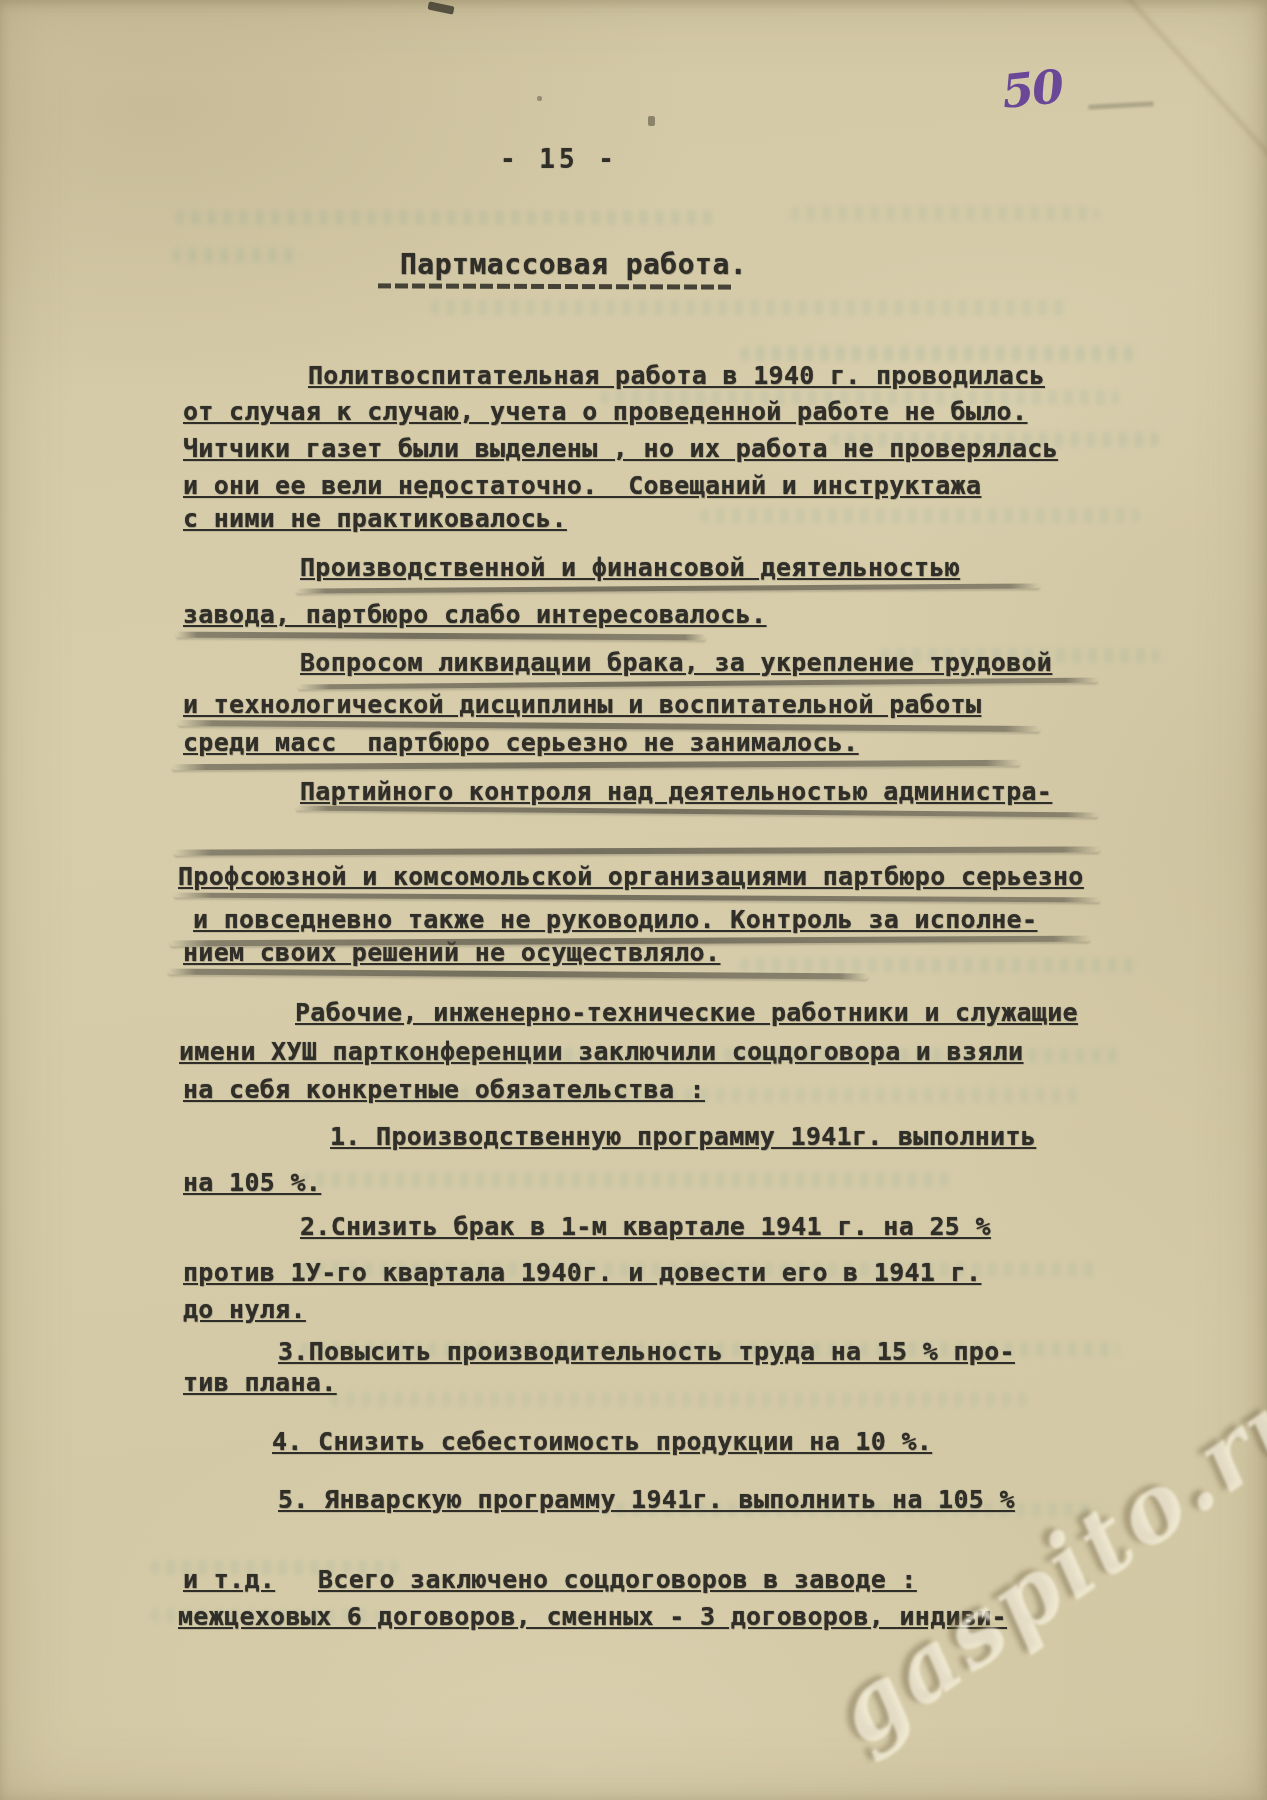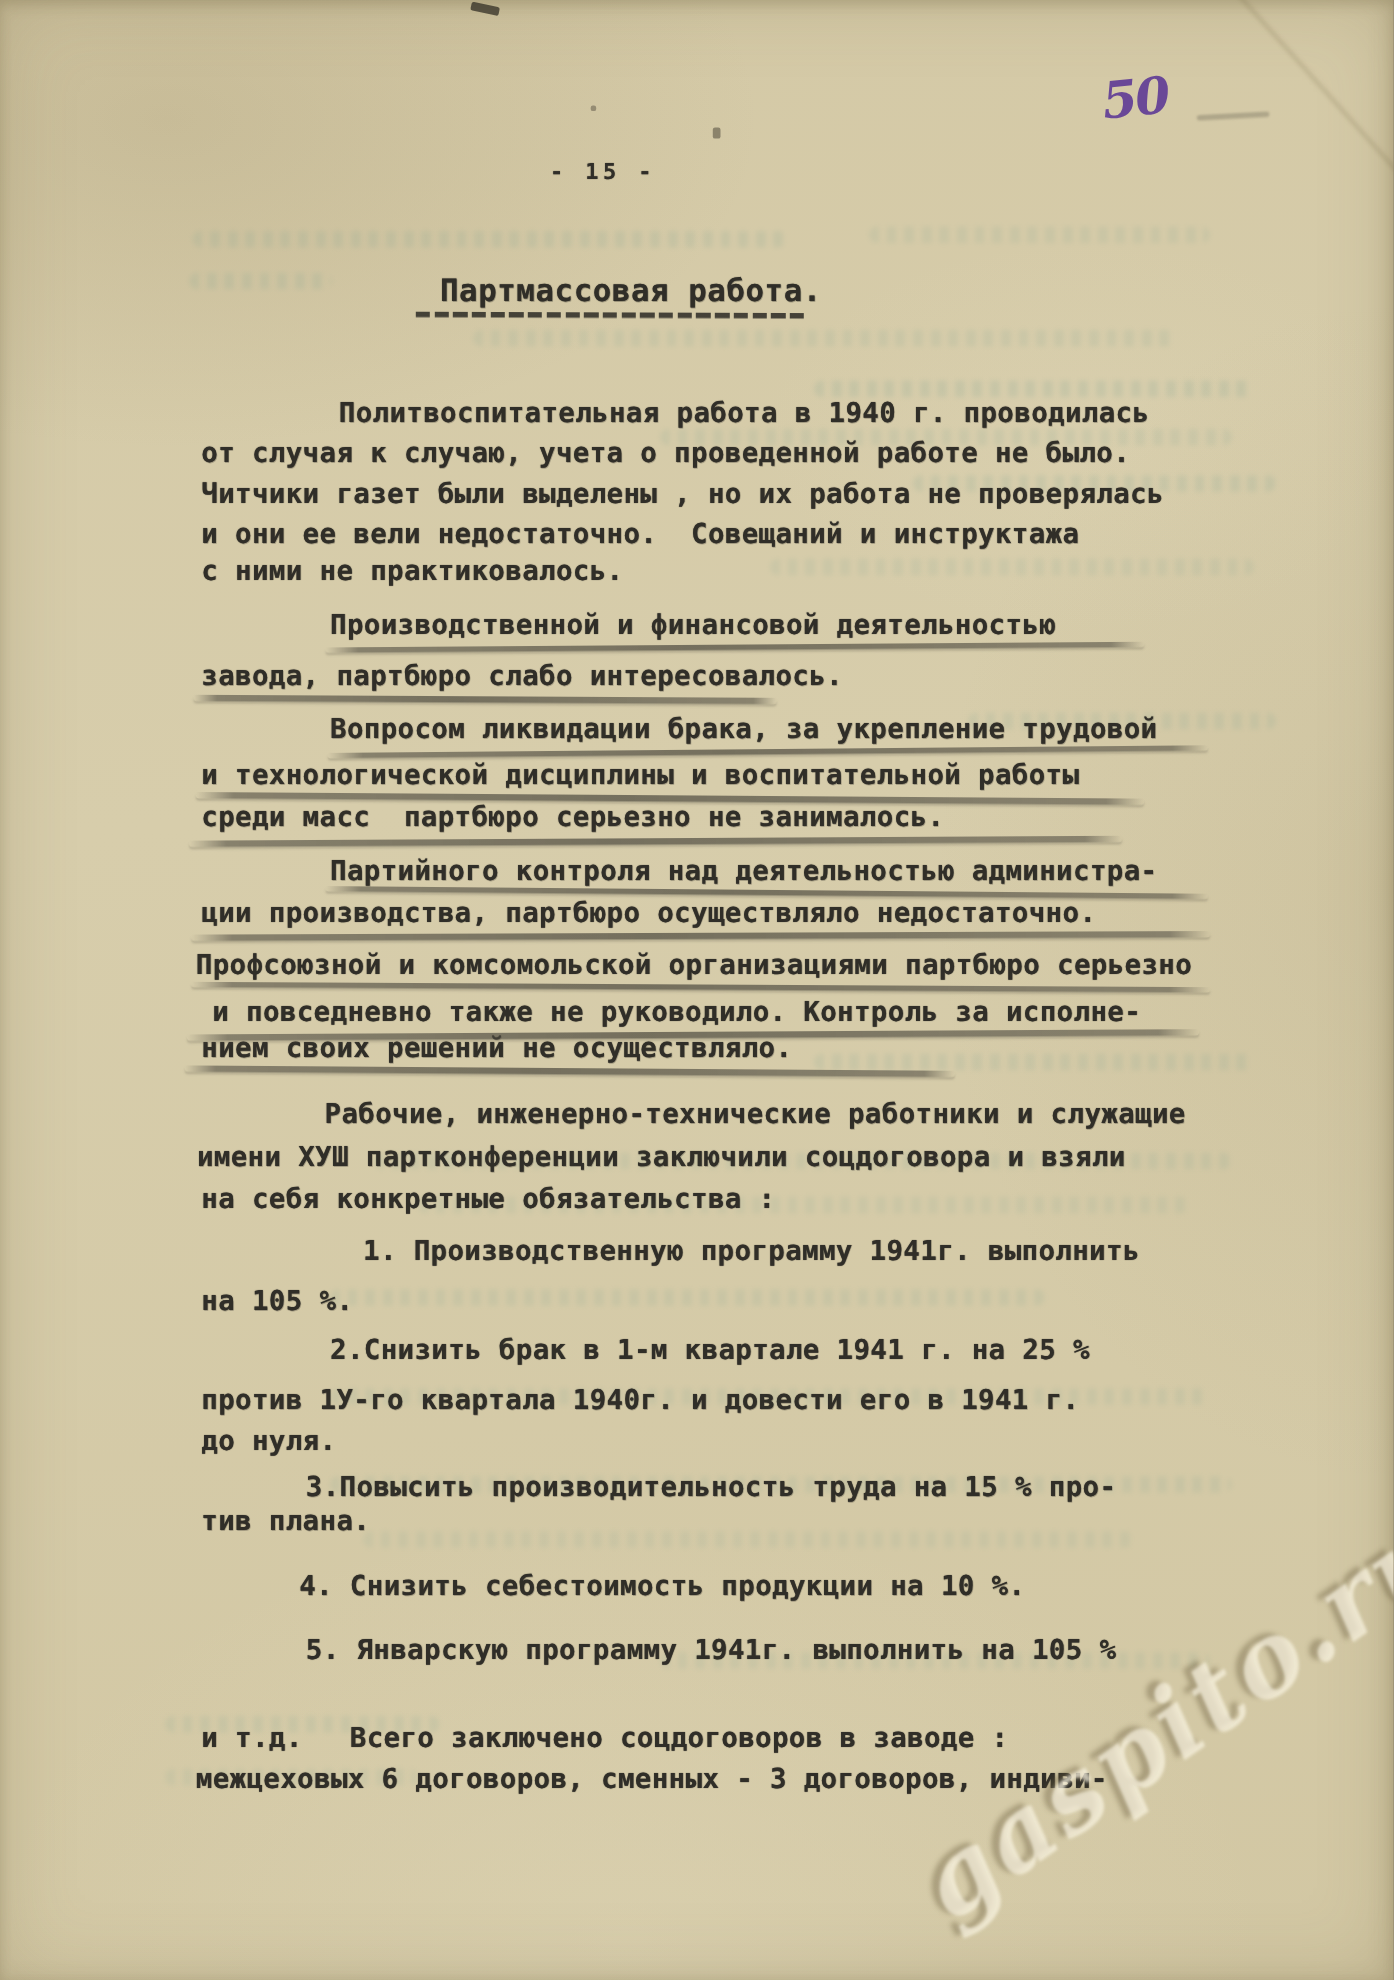--- a/index.html
+++ b/index.html
@@ -17,24 +17,25 @@
     box-shadow: inset 0 0 70px rgba(108,94,58,0.22), inset -6px 0 18px rgba(108,94,58,0.16), inset 0 4px 10px rgba(108,94,58,0.18);
     font-family:"DejaVu Sans Mono", monospace;
   }
   .tl{
     position:absolute;
     white-space:pre;
     font-size:25px;line-height:34px;font-weight:bold;
     color:var(--ink);
     letter-spacing:.3px;
     text-shadow:0 0 1px rgba(45,43,37,.75), .6px .6px 0 rgba(45,43,37,.22);
+    text-decoration:underline;
   }
   .pagenum{
     position:absolute;left:500px;top:144px;
-    font-size:20px;font-weight:bold;color:var(--ink);
+    font-size:26px;font-weight:bold;color:var(--ink);
     letter-spacing:4px;
     text-shadow:0 0 1px rgba(45,43,37,.75);
   }
   .title{
     position:absolute;left:400px;top:248px;
     font-size:28px;font-weight:bold;color:var(--ink);
     letter-spacing:.5px;white-space:pre;
     text-shadow:0 0 1px rgba(45,43,37,.8), .7px .7px 0 rgba(45,43,37,.25);
   }
   .title-underline{
@@ -126,21 +127,20 @@
   <div class="tl" style="left:183px;top:395px;">от случая к случаю, учета о проведенной работе не было.</div>
   <div class="tl" style="left:183px;top:432px;">Читчики газет были выделены , но их работа не проверялась</div>
   <div class="tl" style="left:183px;top:469px;">и они ее вели недостаточно.  Совещаний и инструктажа</div>
   <div class="tl" style="left:183px;top:502px;">с ними не практиковалось.</div>
   <div class="tl" style="left:300px;top:551px;">Производственной и финансовой деятельностью</div>
   <div class="tl" style="left:183px;top:598px;">завода, партбюро слабо интересовалось.</div>
   <div class="tl" style="left:300px;top:646px;">Вопросом ликвидации брака, за укрепление трудовой</div>
   <div class="tl" style="left:183px;top:688px;text-align:right;">и технологической дисциплины и воспитательной работы</div>
   <div class="tl" style="left:183px;top:726px;">среди масс  партбюро серьезно не занималось.</div>
   <div class="tl" style="left:300px;top:775px;">Партийного контроля над деятельностью администра-</div>
-  <div class="tl" style="left:183px;top:813px;">ции производства, партбюро осуществляло недостаточно.</div>
   <div class="tl" style="left:178px;top:860px;">Профсоюзной и комсомольской организациями партбюро серьезно</div>
   <div class="tl" style="left:178px;top:903px;margin-left:15px;">и повседневно также не руководило. Контроль за исполне-</div>
   <div class="tl" style="left:183px;top:936px;">нием своих решений не осуществляло.</div>
   <div class="tl" style="left:295px;top:996px;">Рабочие, инженерно-технические работники и служащие</div>
   <div class="tl" style="left:179px;top:1035px;">имени ХУШ партконференции заключили соцдоговора и взяли</div>
   <div class="tl" style="left:183px;top:1073px;">на себя конкретные обязательства :</div>
   <div class="tl" style="left:330px;top:1120px;">1. Производственную программу 1941г. выполнить</div>
   <div class="tl" style="left:183px;top:1166px;">на 105 %.</div>
   <div class="tl" style="left:300px;top:1210px;">2.Снизить брак в 1-м квартале 1941 г. на 25 %</div>
   <div class="tl" style="left:183px;top:1256px;">против 1У-го квартала 1940г. и довести его в 1941 г.</div>

